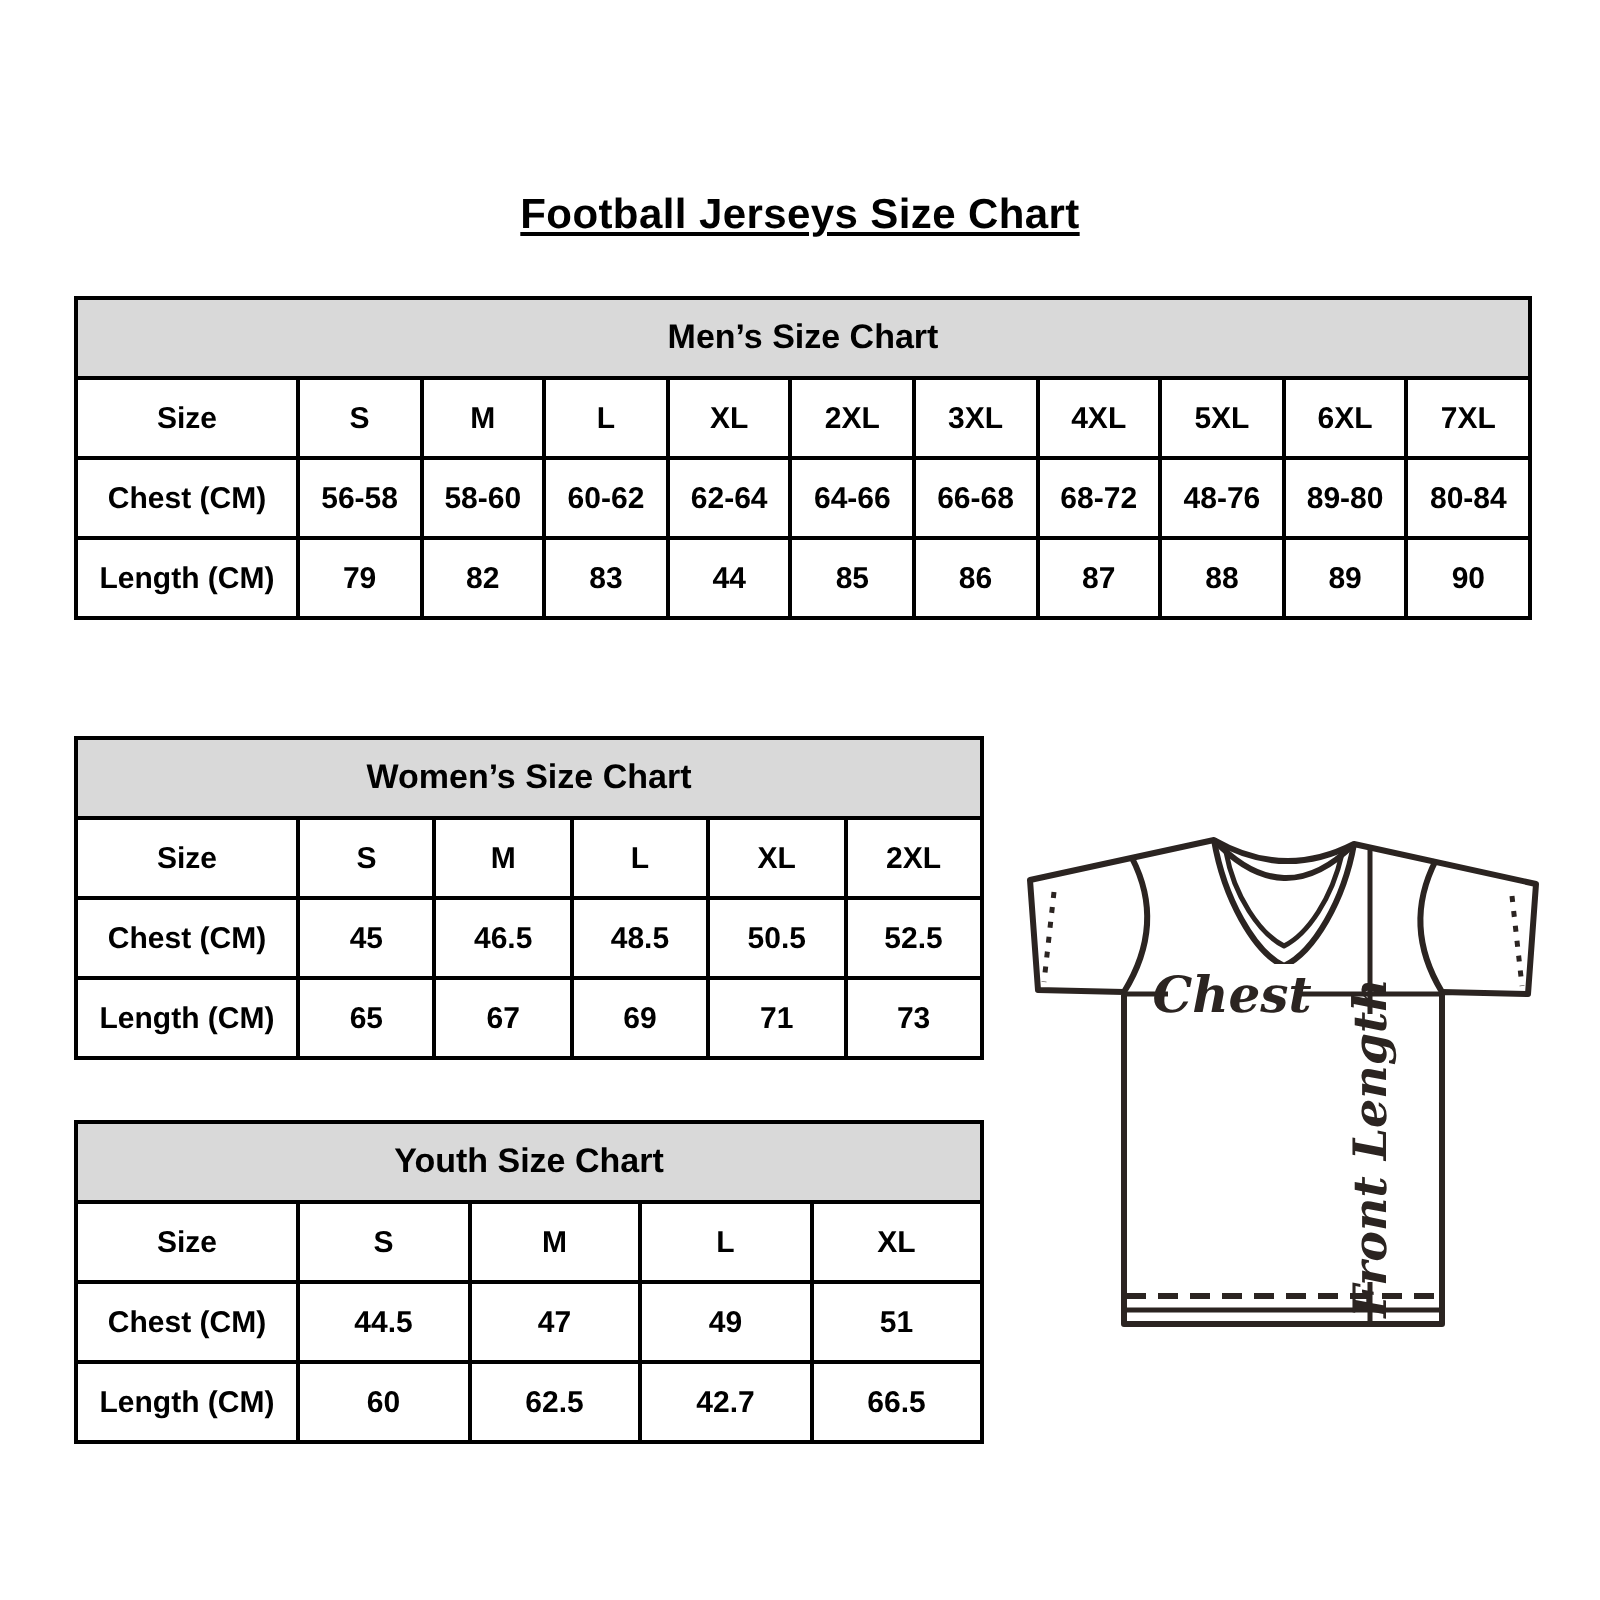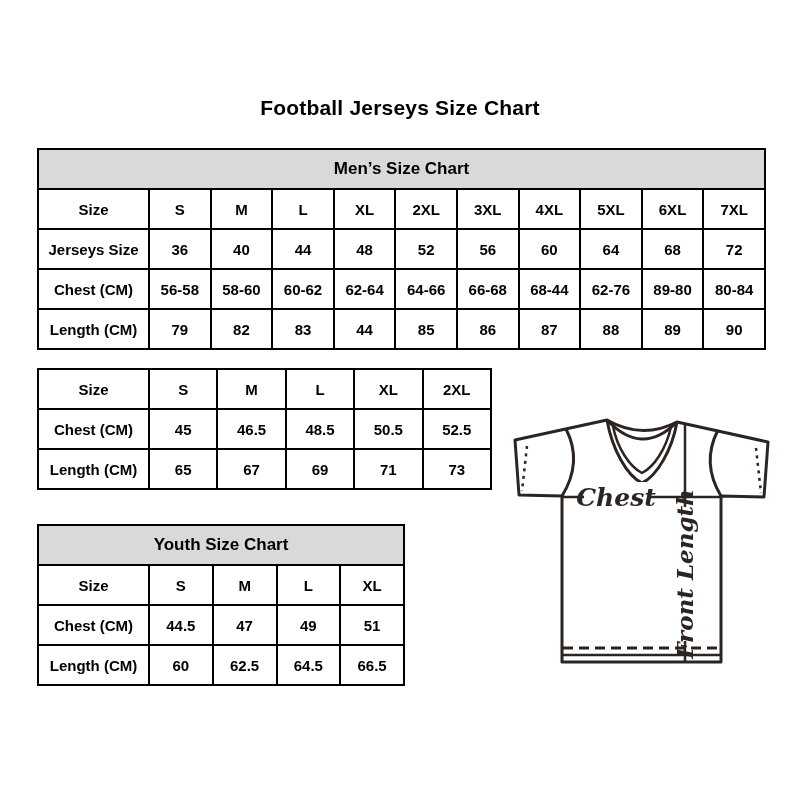--- a/index.html
+++ b/index.html
@@ -1,27 +1,27 @@
 <!DOCTYPE html>
 <html><head>
 <meta charset="utf-8">
 <style>
   html,body{margin:0;padding:0;background:#ffffff;}
   .page{position:relative;width:800px;height:800px;background:#ffffff;overflow:hidden;
         font-family:"Liberation Sans",sans-serif;color:#000;}
   .title{position:absolute;left:0;top:96px;width:800px;text-align:center;
-         font-size:21px;font-weight:bold;margin:0;letter-spacing:0.2px;}
+         font-size:21px;font-weight:bold;margin:0;letter-spacing:0.2px;text-decoration:underline;}
   table.tbl{position:absolute;border-collapse:collapse;table-layout:fixed;
             font-weight:bold;background:#fff;}
   table.tbl td,table.tbl th{border:2px solid #000;text-align:center;vertical-align:middle;
             font-size:15px;padding:0;height:38px;overflow:hidden;white-space:nowrap;}
   table.tbl tr.section th{background:#d9d9d9;font-size:17px;}
   table.mens{left:37px;top:148px;width:729px;border-radius:16px;}
   table.womens{left:37px;top:368px;width:455px;}
-  table.youth{left:37px;top:524px;width:368px;}
+  table.youth{left:37px;top:560px;width:455px;}
   col.c-lbl{width:111px;}
   .jersey{position:absolute;left:505px;top:400px;width:272px;height:272px;}
   .jersey text{font-family:"DejaVu Serif","Liberation Serif",serif;
                font-style:italic;font-weight:bold;fill:#2b2421;}
 </style>
 </head>
 <body>
 
 <div class="page">
 
@@ -52,42 +52,29 @@
         <td>L</td>
         <td>XL</td>
         <td>2XL</td>
         <td>3XL</td>
         <td>4XL</td>
         <td>5XL</td>
         <td>6XL</td>
         <td>7XL</td>
       </tr>
       <tr>
-        <td>Jerseys Size</td>
-        <td>36</td>
-        <td>40</td>
-        <td>44</td>
-        <td>48</td>
-        <td>52</td>
-        <td>56</td>
-        <td>60</td>
-        <td>64</td>
-        <td>68</td>
-        <td>72</td>
-      </tr>
-      <tr>
         <td>Chest (CM)</td>
         <td>56-58</td>
         <td>58-60</td>
         <td>60-62</td>
         <td>62-64</td>
         <td>64-66</td>
         <td>66-68</td>
-        <td>68-44</td>
-        <td>62-76</td>
+        <td>68-72</td>
+        <td>48-76</td>
         <td>89-80</td>
         <td>80-84</td>
       </tr>
       <tr>
         <td>Length (CM)</td>
         <td>79</td>
         <td>82</td>
         <td>83</td>
         <td>44</td>
         <td>85</td>
@@ -103,20 +90,23 @@
   <table class="tbl womens">
     <colgroup>
         <col class="c-lbl">
         <col>
         <col>
         <col>
         <col>
         <col>
       </colgroup>
     <tbody>
+      <tr class="section">
+        <th colspan="6">Women’s Size Chart</th>
+      </tr>
       <tr>
         <td>Size</td>
         <td>S</td>
         <td>M</td>
         <td>L</td>
         <td>XL</td>
         <td>2XL</td>
       </tr>
       <tr>
         <td>Chest (CM)</td>
@@ -160,21 +150,21 @@
         <td>Chest (CM)</td>
         <td>44.5</td>
         <td>47</td>
         <td>49</td>
         <td>51</td>
       </tr>
       <tr>
         <td>Length (CM)</td>
         <td>60</td>
         <td>62.5</td>
-        <td>64.5</td>
+        <td>42.7</td>
         <td>66.5</td>
       </tr>
     </tbody>
   </table>
 
   <svg class="jersey" viewBox="0 0 272 272" xmlns="http://www.w3.org/2000/svg">
     <g stroke="#2b2421" fill="none" stroke-linejoin="round" stroke-linecap="butt">
 
       <path stroke-width="3" fill="#ffffff" d="M102,20 L10,40 L14,95 L57,96 L57,262 L216,262 L216,96 L259,97 L263,42 L172,22 Q137,40 102,20 Z"></path>
 

